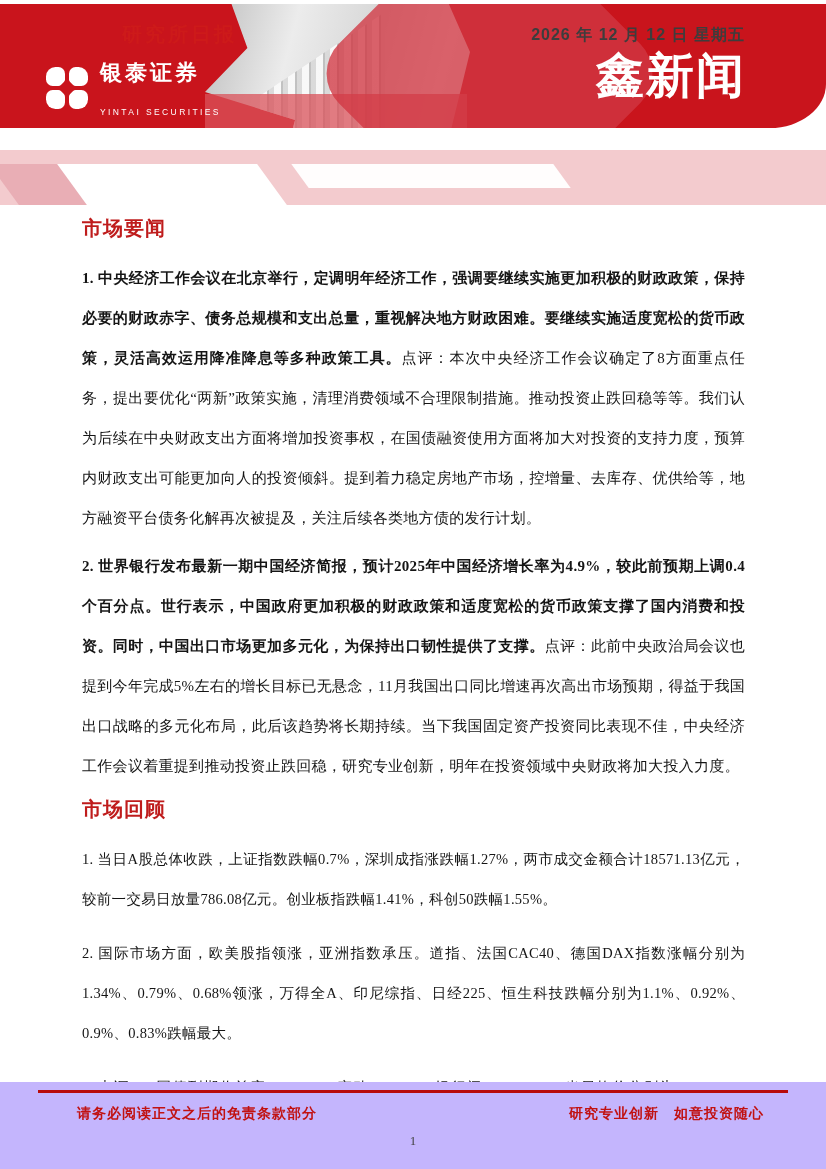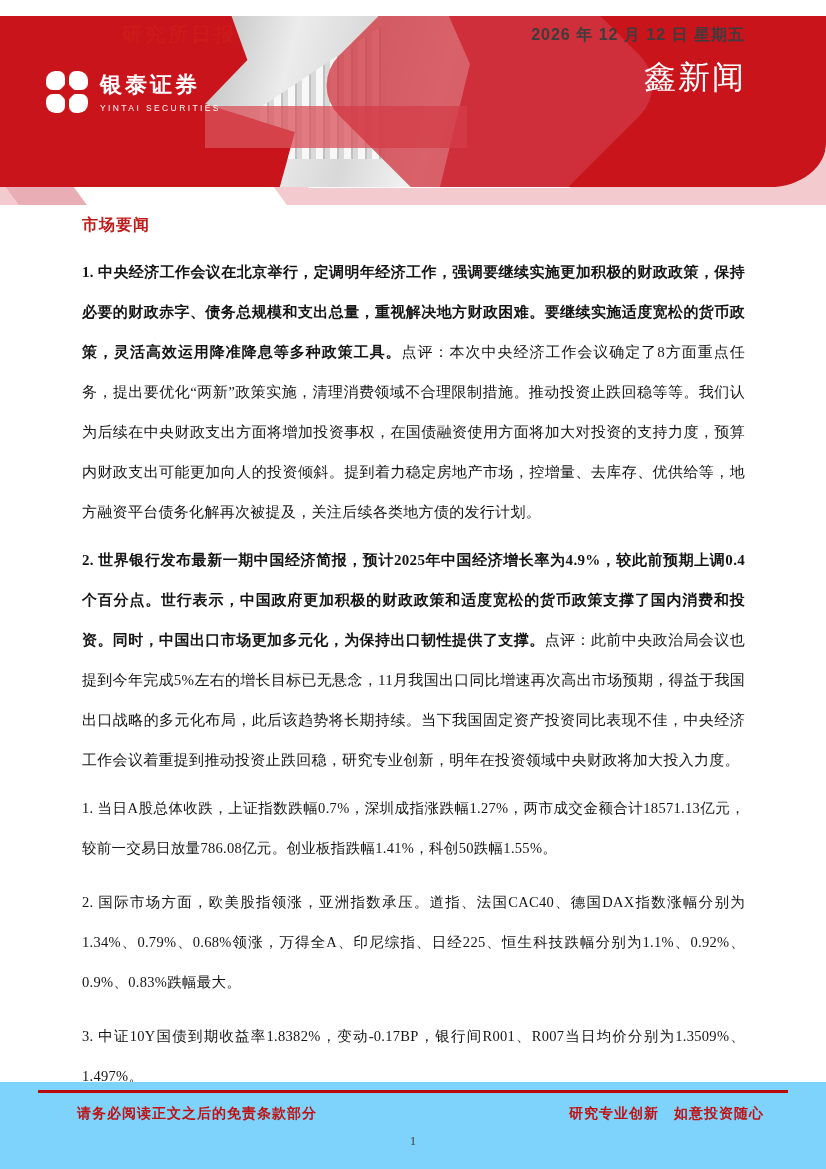--- a/index.html
+++ b/index.html
@@ -32,21 +32,21 @@
     position:absolute; top:14px; left:122px; height:41px; line-height:41px;
     font-size:20px; font-weight:bold; color:#cd1a1a; letter-spacing:3px; z-index:5;
   }
   .band-date {
     position:absolute; top:14px; right:81px; height:41px; line-height:41px;
     font-size:16px; font-weight:bold; color:#3d3d3d; letter-spacing:1px; z-index:5;
   }
 
   
   .banner {
-    position:absolute; top:16px; left:0; right:0; height:171px;
+    position:absolute; top:4px; left:0; right:0; height:124px;
     background:#c9141c; border-bottom-right-radius:56px 44px;
     z-index:2; overflow:hidden;
   }
   .collage { position:absolute; inset:0; }
   .photo {
     position:absolute; left:205px; top:0; width:265px; height:200px;
     clip-path:polygon(10% 0,92% 0,100% 24%,86% 100%,55% 86%,26% 96%,34% 58%,0 44%,16% 22%);
     background:linear-gradient(105deg,#bdbdbd 0%,#ececec 30%,#d8d8d8 55%,#f4f4f4 80%,#e6e6e6 100%);
   }
   .photo .bars {
@@ -75,49 +75,49 @@
   .logo-icon i { display:block; background:#ffffff; }
   .logo-icon i:nth-child(1){ border-radius:50% 35% 35% 35%; }
   .logo-icon i:nth-child(2){ border-radius:35% 50% 35% 35%; }
   .logo-icon i:nth-child(3){ border-radius:35% 35% 35% 50%; }
   .logo-icon i:nth-child(4){ border-radius:35% 35% 50% 35%; }
   .logo-icon::after {
     content:""; position:absolute; left:50%; top:50%; width:13px; height:13px;
     transform:translate(-50%,-50%) rotate(45deg); background:#c9141c; border-radius:3px;
   }
   .brand-cn { font-size:22px; font-weight:bold; color:#ffffff; letter-spacing:3px; }
-  .brand-en { font-size:8.5px; color:#ffffff; letter-spacing:2.4px; margin-top:3px; }
+  .brand-en { font-size:8.5px; color:#ffffff; letter-spacing:2.4px; margin-top:19px; }
 
   .banner-title {
     position:absolute; right:80px; top:40px; z-index:4;
-    font-size:32px; font-weight:normal; color:#ffffff; letter-spacing:2px;
+    font-size:48px; font-weight:bold; color:#ffffff; letter-spacing:2px;
   }
 
   
   .content {
     position:absolute; top:205px; left:82px; width:663px; z-index:0;
     font-family:"Liberation Serif","DejaVu Serif",serif;
     color:#151515;
   }
   .section-heading {
     font-family:"Liberation Sans","DejaVu Sans",sans-serif;
-    font-size:16px; font-weight:bold; color:#bf1c1c;
+    font-size:20px; font-weight:bold; color:#bf1c1c;
     letter-spacing:1px; margin:10px 0 16px 0;
   }
   .para {
     font-size:15px; line-height:40px; text-align:justify;
     letter-spacing:.3px; margin-bottom:8px;
   }
   .para strong { font-weight:bold; }
   .review .para { margin-bottom:14px; font-size:14.5px; }
 
   
   .footer {
     position:absolute; left:0; right:0; bottom:0; z-index:3;
-    background:#7dd3fc; padding:8px 0 20px 0;
+    background:#c4b5fd; padding:8px 0 20px 0;
   }
   .footer-rule { height:3px; background:#b80b0b; margin:0 38px 12px 38px; }
   .footer-row {
     display:flex; justify-content:space-between; align-items:baseline;
     padding:0 62px 0 77px;
   }
   .footer-disclaimer, .footer-slogan {
     font-size:14px; font-weight:bold; color:#c11212; letter-spacing:1px;
   }
   .page-number {
@@ -161,20 +161,21 @@
 
 <div class="content">
 
   <div class="section">
     <div class="section-heading">市场要闻</div>
     <p class="para"><strong>1. 中央经济工作会议在北京举行，定调明年经济工作，强调要继续实施更加积极的财政政策，保持必要的财政赤字、债务总规模和支出总量，重视解决地方财政困难。要继续实施适度宽松的货币政策，灵活高效运用降准降息等多种政策工具。</strong><span>点评：本次中央经济工作会议确定了8方面重点任务，提出要优化“两新”政策实施，清理消费领域不合理限制措施。推动投资止跌回稳等等。我们认为后续在中央财政支出方面将增加投资事权，在国债融资使用方面将加大对投资的支持力度，预算内财政支出可能更加向人的投资倾斜。提到着力稳定房地产市场，控增量、去库存、优供给等，地方融资平台债务化解再次被提及，关注后续各类地方债的发行计划。</span></p>
     <p class="para"><strong>2. 世界银行发布最新一期中国经济简报，预计2025年中国经济增长率为4.9%，较此前预期上调0.4个百分点。世行表示，中国政府更加积极的财政政策和适度宽松的货币政策支撑了国内消费和投资。同时，中国出口市场更加多元化，为保持出口韧性提供了支撑。</strong><span>点评：此前中央政治局会议也提到今年完成5%左右的增长目标已无悬念，11月我国出口同比增速再次高出市场预期，得益于我国出口战略的多元化布局，此后该趋势将长期持续。当下我国固定资产投资同比表现不佳，中央经济工作会议着重提到推动投资止跌回稳，研究专业创新，明年在投资领域中央财政将加大投入力度。</span></p>
   </div>
 
   <div class="section review">
+    <div class="section-heading">市场回顾</div>
     <p class="para">1. 当日A股总体收跌，上证指数跌幅0.7%，深圳成指涨跌幅1.27%，两市成交金额合计18571.13亿元，较前一交易日放量786.08亿元。创业板指跌幅1.41%，科创50跌幅1.55%。</p>
     <p class="para">2. 国际市场方面，欧美股指领涨，亚洲指数承压。道指、法国CAC40、德国DAX指数涨幅分别为1.34%、0.79%、0.68%领涨，万得全A、印尼综指、日经225、恒生科技跌幅分别为1.1%、0.92%、0.9%、0.83%跌幅最大。</p>
     <p class="para">3. 中证10Y国债到期收益率1.8382%，变动-0.17BP，银行间R001、R007当日均价分别为1.3509%、1.497%。</p>
 
   </div>
 
 </div>
 
 <div class="footer">
   <div class="footer-rule"></div>

